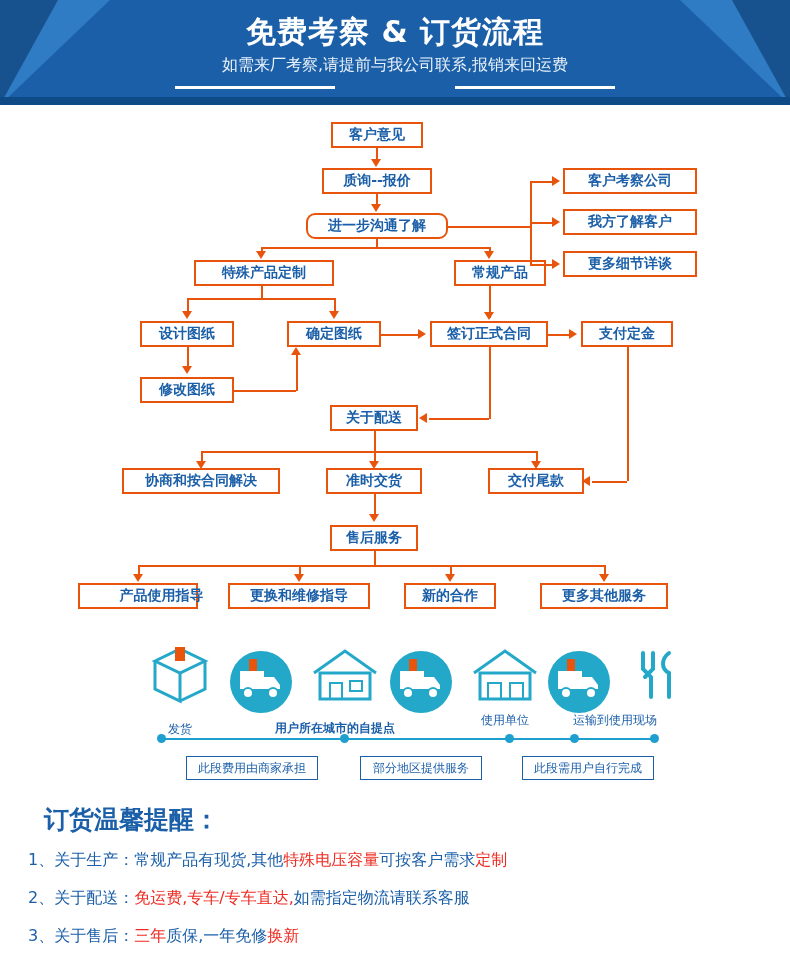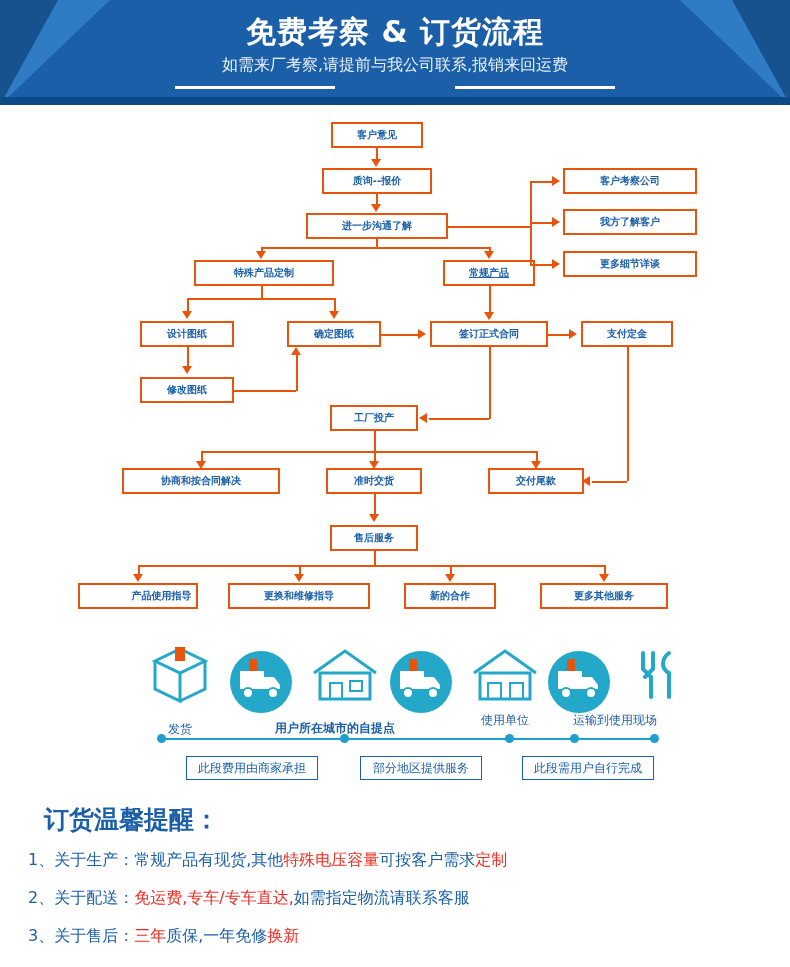--- a/index.html
+++ b/index.html
@@ -52,21 +52,21 @@
   }
   .header .ul-left{left:175px;width:160px;}
   .header .ul-right{right:175px;width:160px;}
 
   
   .flow{position:absolute;left:0;top:105px;width:790px;height:530px;}
   .node{
     position:absolute;
     border:2px solid #e8540c;
     color:#1b5fa8;
-    font-size:10px;
+    font-size:14px;
     font-weight:bold;
     display:flex;align-items:center;justify-content:center;
     background:#ffffff;
     white-space:nowrap;
     box-sizing:border-box;
     height:26px;
   }
   .line{position:absolute;background:#e8540c;}
   .h{height:2px;}
   .v{width:2px;}
@@ -119,32 +119,32 @@
   <div class="subtitle">如需来厂考察,请提前与我公司联系,报销来回运费</div>
   <div class="underline ul-left"></div>
   <div class="underline ul-right"></div>
   <div class="bar"></div>
 </div>
 
 <div class="flow">
 
   <div class="node" style="left:331px;top:17px;width:92px;">客户意见</div>
   <div class="node" style="left:322px;top:63px;width:110px;">质询--报价</div>
-  <div class="node" style="left:306px;top:108px;width:142px;">进一步沟通了解</div>
+  <div class="node" style="left:306px;top:108px;width:142px;border-radius:9px;">进一步沟通了解</div>
   <div class="node" style="left:563px;top:63px;width:134px;">客户考察公司</div>
   <div class="node" style="left:563px;top:104px;width:134px;">我方了解客户</div>
   <div class="node" style="left:563px;top:146px;width:134px;">更多细节详谈</div>
   <div class="node" style="left:194px;top:155px;width:140px;">特殊产品定制</div>
-  <div class="node" style="left:443px;top:155px;width:92px;text-decoration:underline;">常规产品</div>
+  <div class="node" style="left:454px;top:155px;width:92px;">常规产品</div>
   <div class="node" style="left:140px;top:216px;width:94px;">设计图纸</div>
   <div class="node" style="left:287px;top:216px;width:94px;">确定图纸</div>
   <div class="node" style="left:430px;top:216px;width:118px;">签订正式合同</div>
   <div class="node" style="left:581px;top:216px;width:92px;">支付定金</div>
   <div class="node" style="left:140px;top:272px;width:94px;">修改图纸</div>
-  <div class="node" style="left:330px;top:300px;width:88px;">工厂投产</div>
+  <div class="node" style="left:330px;top:300px;width:88px;">关于配送</div>
   <div class="node" style="left:122px;top:363px;width:158px;">协商和按合同解决</div>
   <div class="node" style="left:326px;top:363px;width:96px;">准时交货</div>
   <div class="node" style="left:488px;top:363px;width:96px;">交付尾款</div>
   <div class="node" style="left:330px;top:420px;width:88px;">售后服务</div>
   <div class="node" style="left:78px;top:478px;width:120px;padding-left:47px;">产品使用指导</div>
   <div class="node" style="left:228px;top:478px;width:142px;">更换和维修指导</div>
   <div class="node" style="left:404px;top:478px;width:92px;">新的合作</div>
   <div class="node" style="left:540px;top:478px;width:128px;">更多其他服务</div>
 
   <div class="line v" style="left:376px;top:43px;height:12px;"></div>

